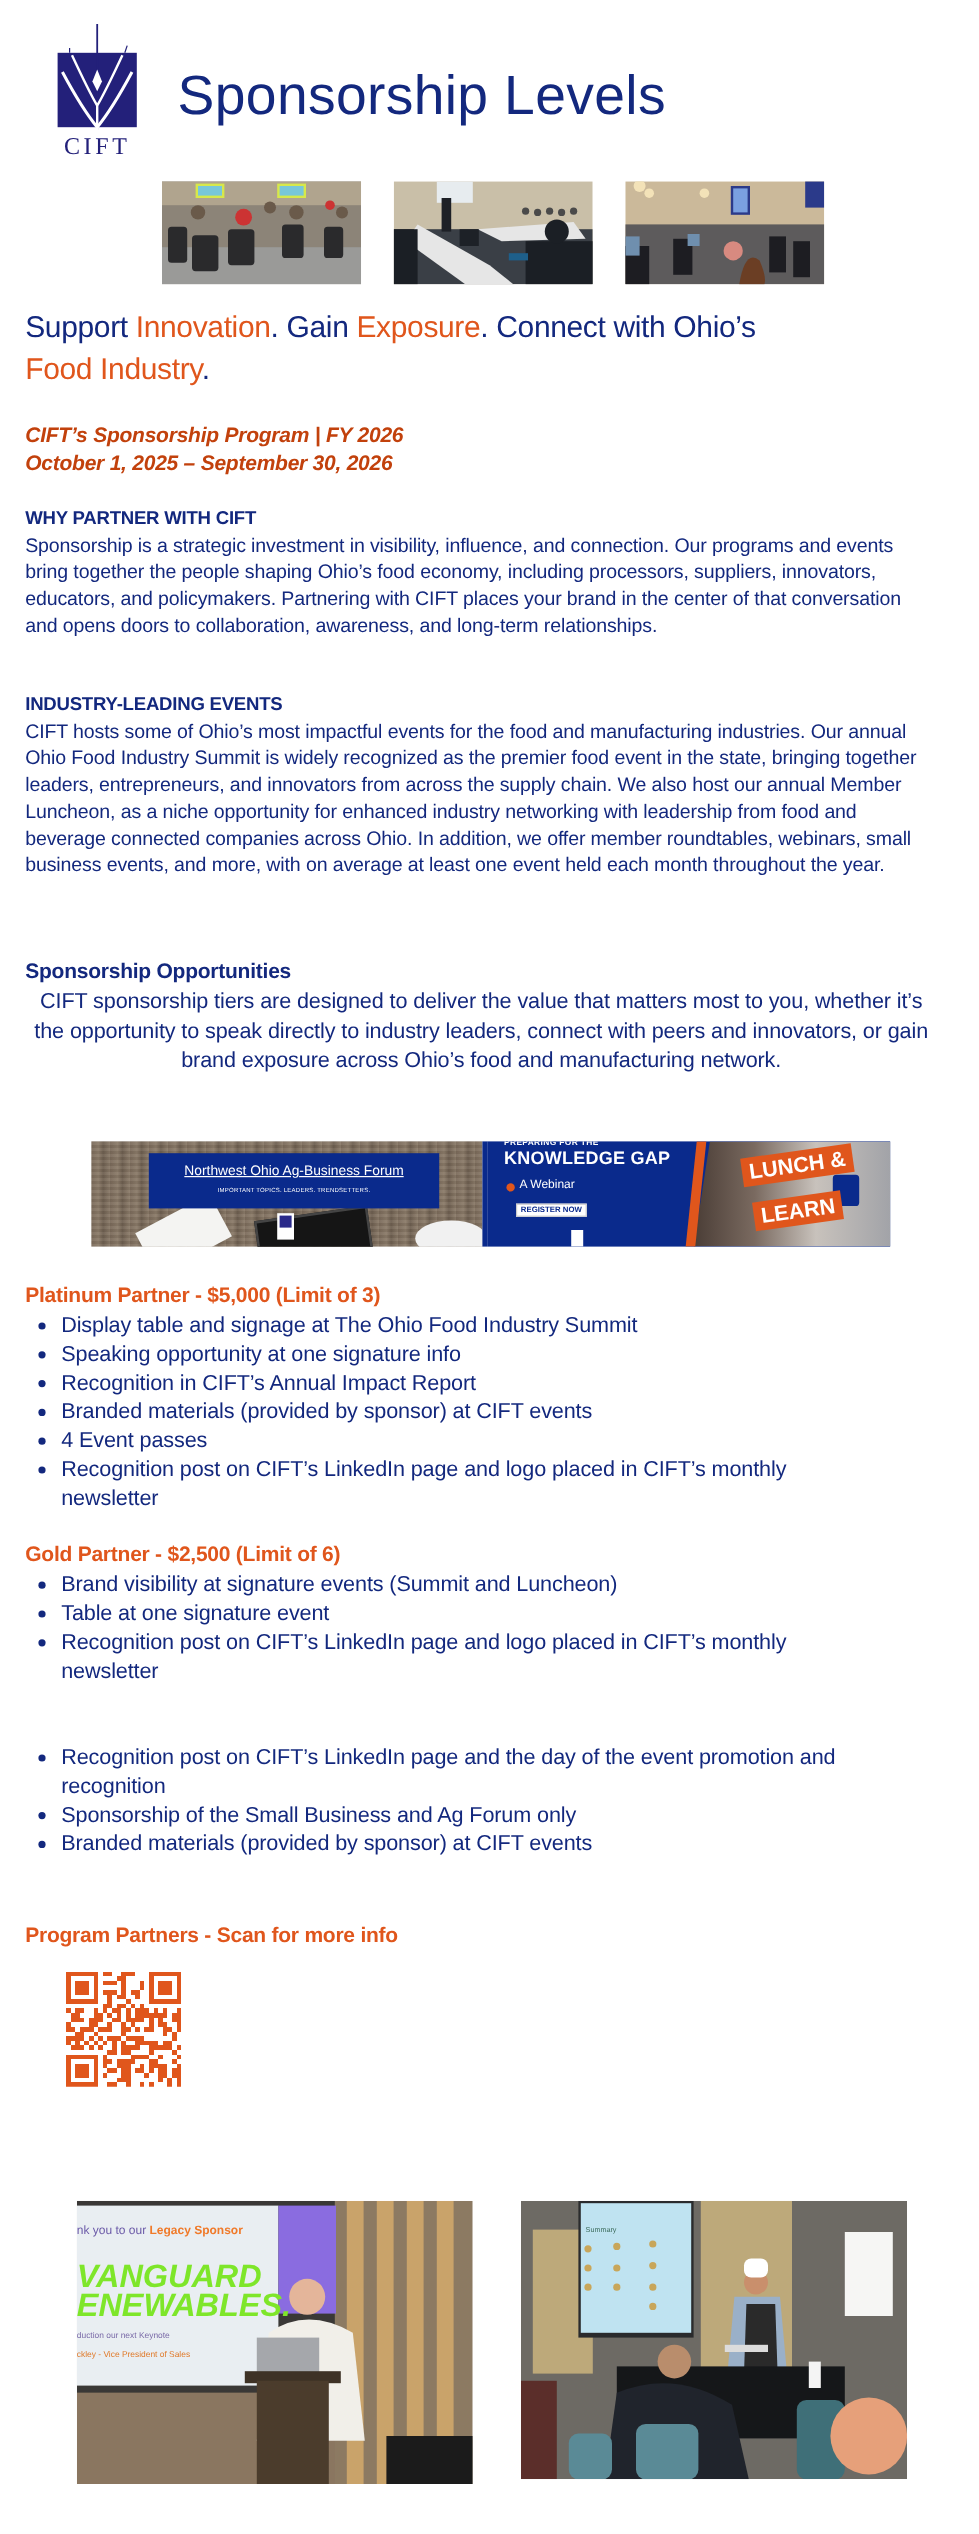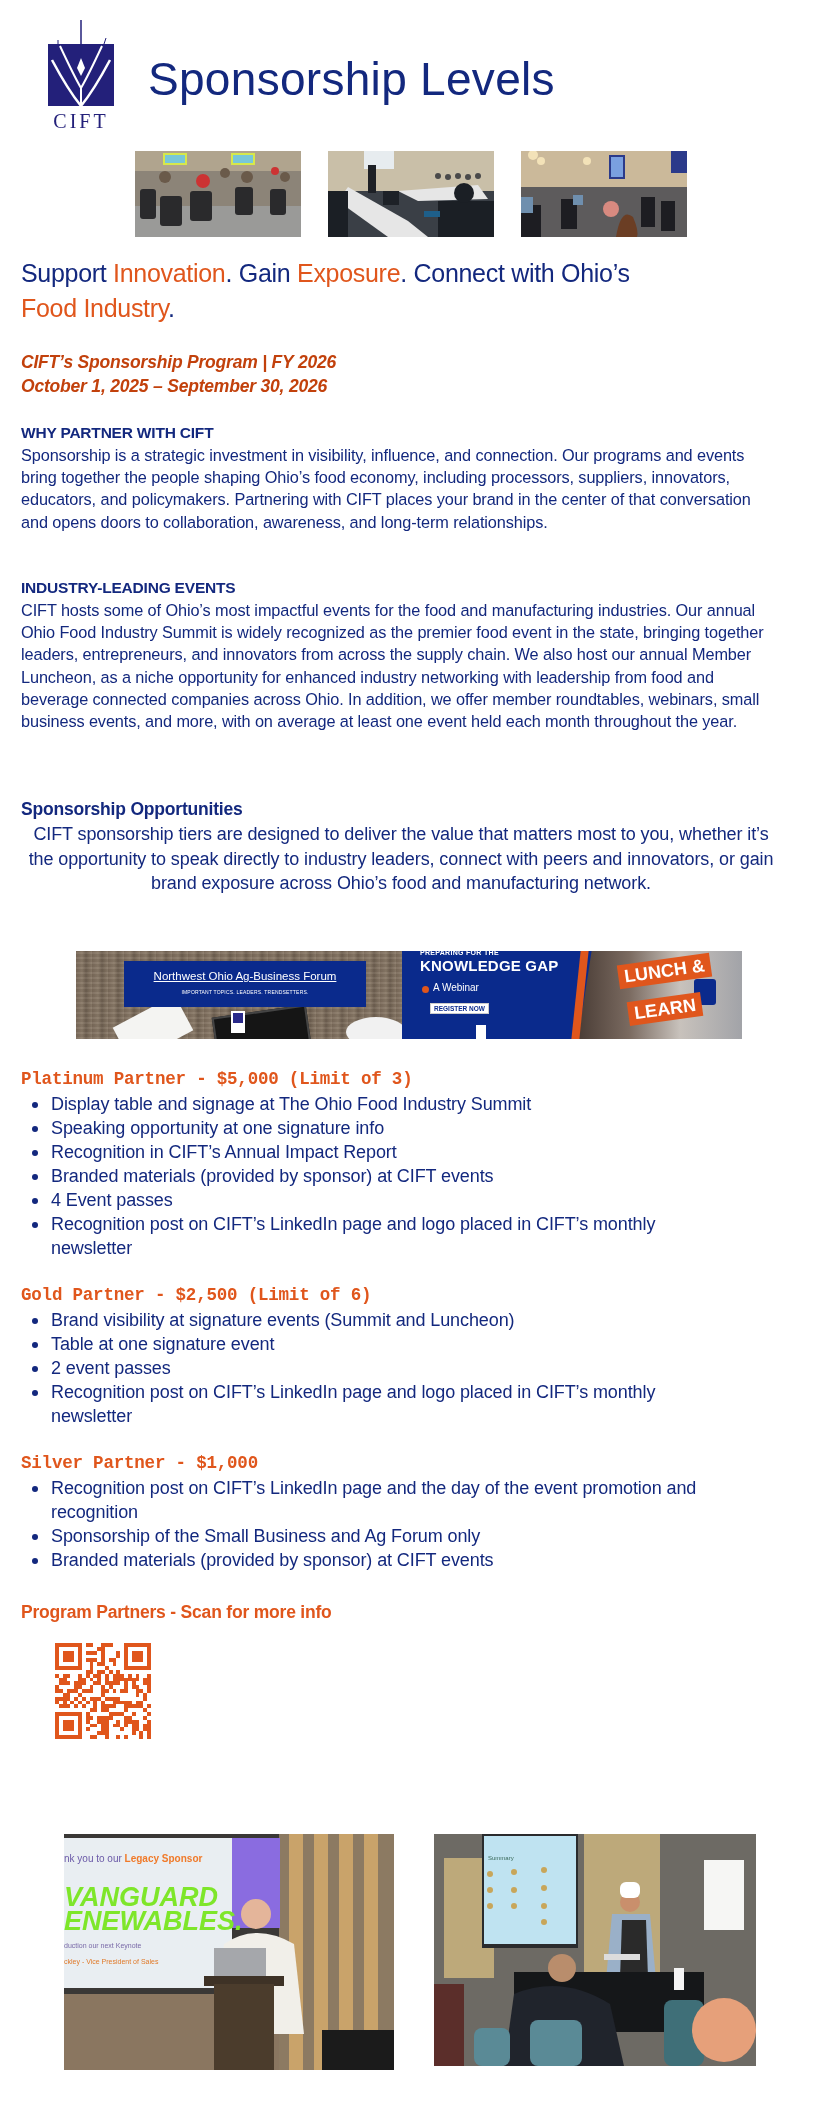--- a/index.html
+++ b/index.html
@@ -95,21 +95,21 @@
   }
   .learn-box {
     position:absolute; left: 222px; top: 46px; background:#e0561c; color:#fff; font-weight:700;
     font-size: 18px; line-height: 20px; padding: 2px 6px; transform: rotate(-8deg);
   }
   .blue-chip { position:absolute; left: 288px; top: 28px; width: 22px; height: 26px; background:#0a2a8c; border-radius: 3px; }
 
   
   .tier { position: absolute; left: 21px; width: 760px; }
   .tier-title {
-    font-size: 17.5px; font-weight: 700; color: #e0561c; line-height: 24px; letter-spacing: -0.2px; font-family: Liberation Mono, monospace;
+    font-size: 17.5px; font-weight: 700; color: #e0561c; line-height: 24px; letter-spacing: -0.2px;
   }
   .tier ul { list-style: none; margin-top: 1px; }
   .tier li {
     position: relative; padding-left: 30px; font-size: 18px; line-height: 24px; color: #13287e;
     letter-spacing: -0.1px;
   }
   .tier li .bullet {
     position: absolute; left: 11px; top: 10px; width: 6px; height: 6px; border-radius: 50%; background: #13287e;
   }
 
@@ -285,27 +285,25 @@
     <li><span class="bullet"></span><span>4 Event passes</span></li>
     <li style="padding-right:40px;"><span class="bullet"></span><span>Recognition post on CIFT’s LinkedIn page and logo placed in CIFT’s monthly newsletter</span></li>
   </ul>
 </div>
 
 <div class="tier" style="top:1283px;">
   <div class="tier-title">Gold Partner - $2,500 (Limit of 6)</div>
   <ul>
     <li><span class="bullet"></span><span>Brand visibility at signature events (Summit and Luncheon)</span></li>
     <li><span class="bullet"></span><span>Table at one signature event</span></li>
-    <li><span class="bullet"></span><span>2 event passes</span></li>
     <li style="padding-right:40px;"><span class="bullet"></span><span>Recognition post on CIFT’s LinkedIn page and logo placed in CIFT’s monthly newsletter</span></li>
   </ul>
 </div>
 
 <div class="tier" style="top:1451px;">
-  <div class="tier-title">Silver Partner - $1,000</div>
   <ul>
     <li style="padding-right:24px;"><span class="bullet"></span><span>Recognition post on CIFT’s LinkedIn page and the day of the event promotion and recognition</span></li>
     <li><span class="bullet"></span><span>Sponsorship of the Small Business and Ag Forum only</span></li>
     <li><span class="bullet"></span><span>Branded materials (provided by sponsor) at CIFT events</span></li>
   </ul>
 </div>
 
 <div class="program-partners">Program Partners - Scan for more info</div>
 
 <div class="qr">

